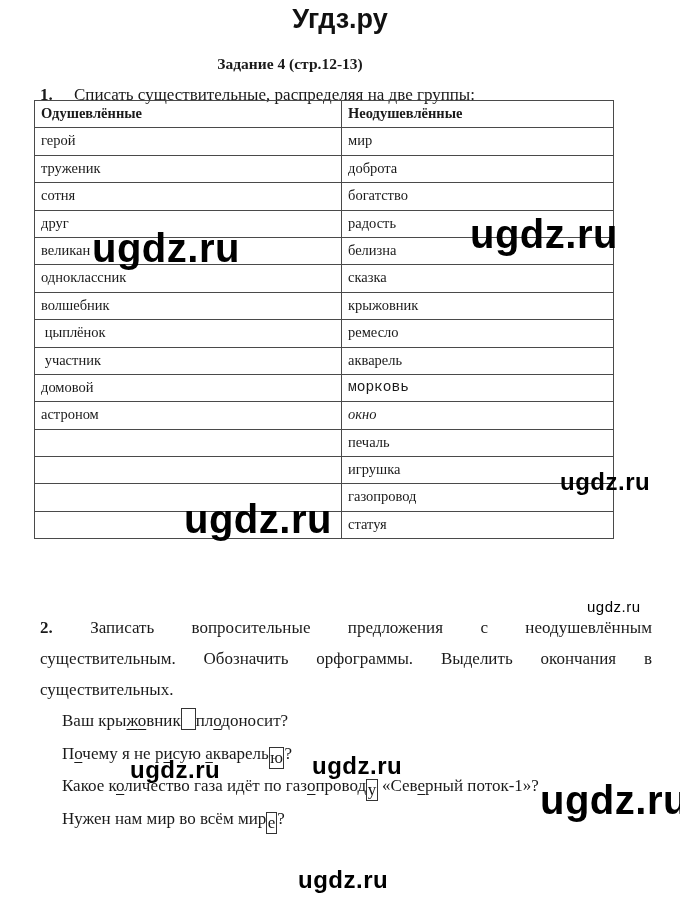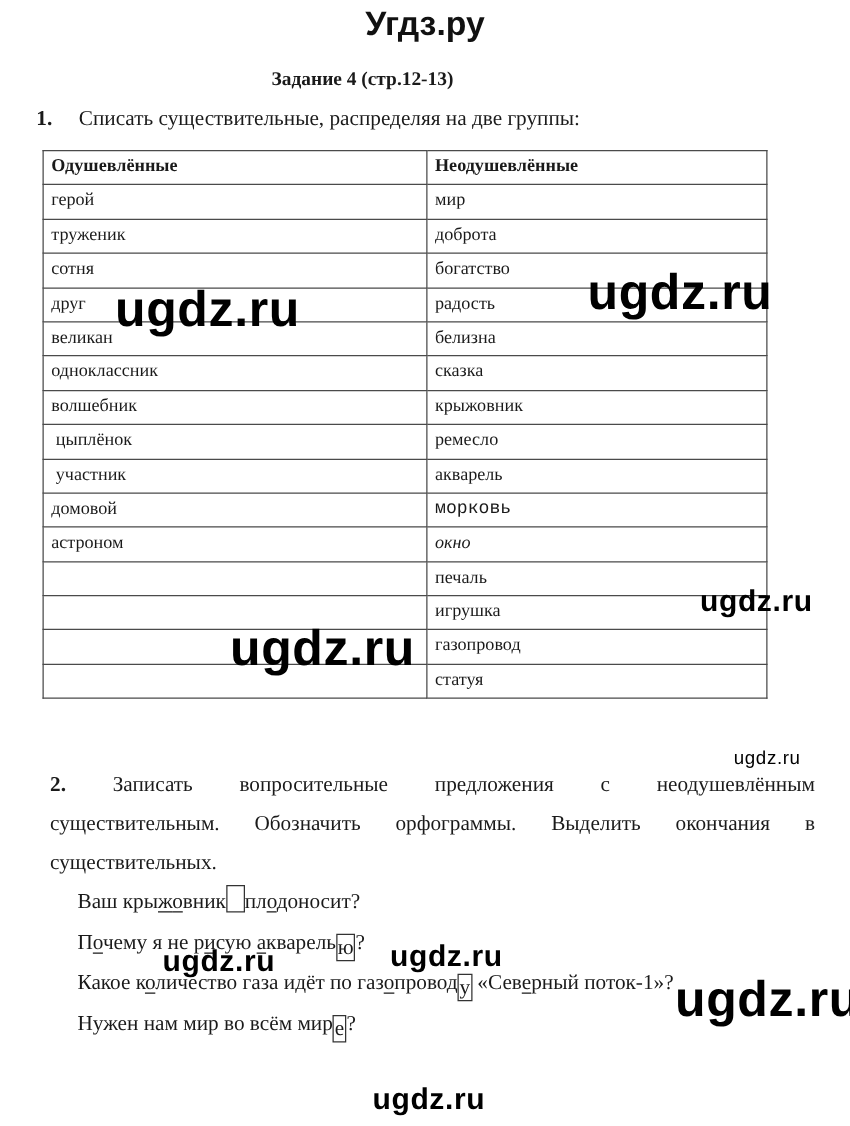--- a/index.html
+++ b/index.html
@@ -10,25 +10,25 @@
   .site-title {
     position: absolute; top: 4px; left: 0; width: 680px; text-align: center;
     font-family: "Liberation Sans", sans-serif; font-weight: bold; font-size: 27px;
     color: #111;
   }
   .task-heading {
     position: absolute; top: 55px; left: 0; width: 580px; text-align: center;
     font-weight: bold; font-size: 15.5px;
   }
   .ex1 {
-    position: absolute; top: 85px; left: 29px; font-size: 17px;
+    position: absolute; top: 85px; left: 40px; font-size: 17px;
   }
   .ex1 .num { font-weight: bold; display: inline-block; width: 34px; }
   table.nouns {
-    position: absolute; top: 120px; left: 34px; width: 580px;
+    position: absolute; top: 100px; left: 34px; width: 580px;
     border-collapse: collapse; font-size: 14.5px;
   }
   table.nouns td, table.nouns th {
     border: 1px solid #4a4a4a; height: 26.4px; padding: 0 6px;
     text-align: left; vertical-align: top; line-height: 24px;
   }
   table.nouns th { font-weight: bold; font-size: 14.5px; }
   table.nouns td.left { width: 294px; }
   .ex2 {
     position: absolute; top: 612px; left: 40px; width: 612px; font-size: 17px;

